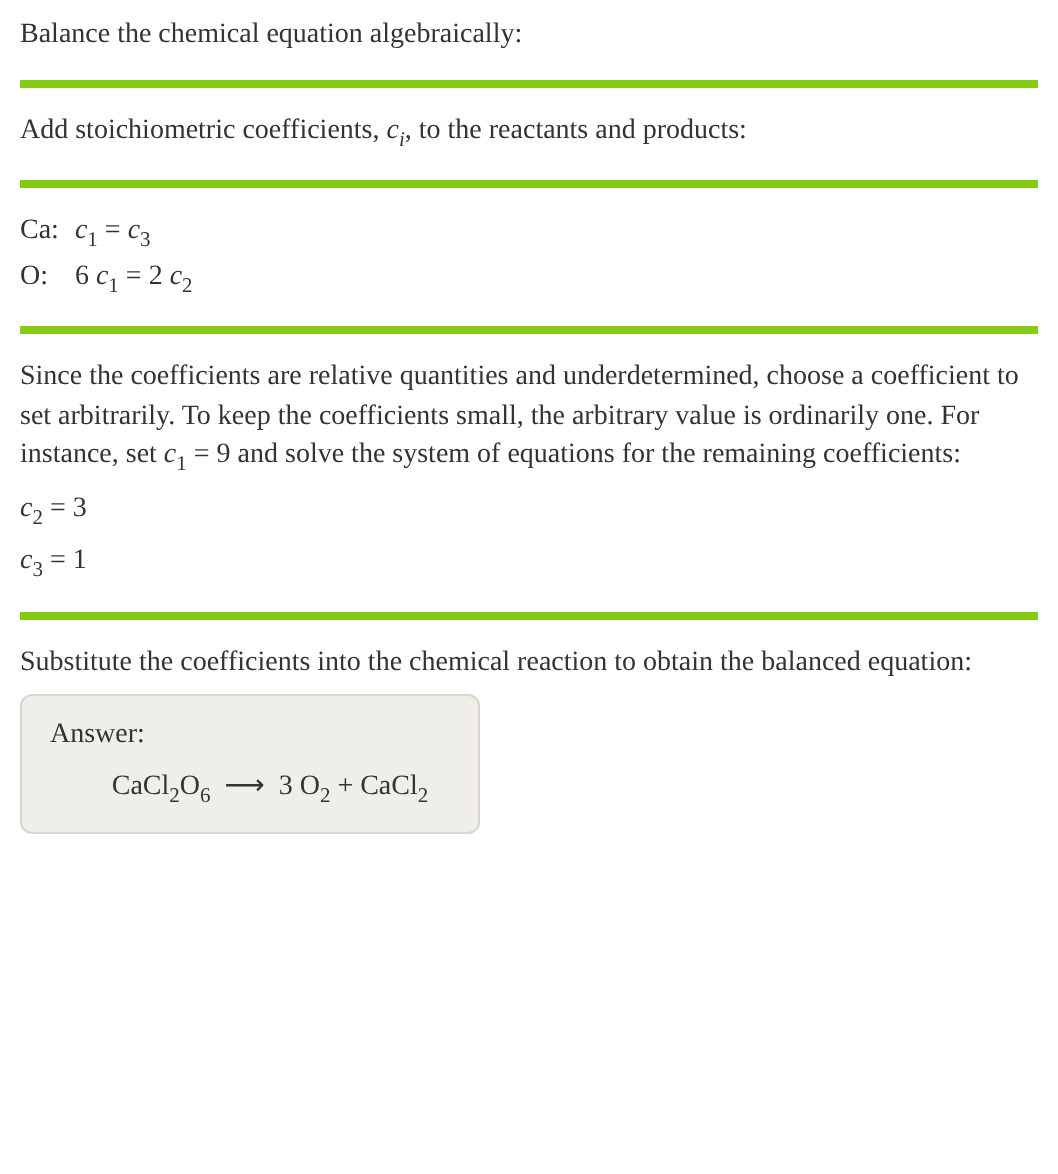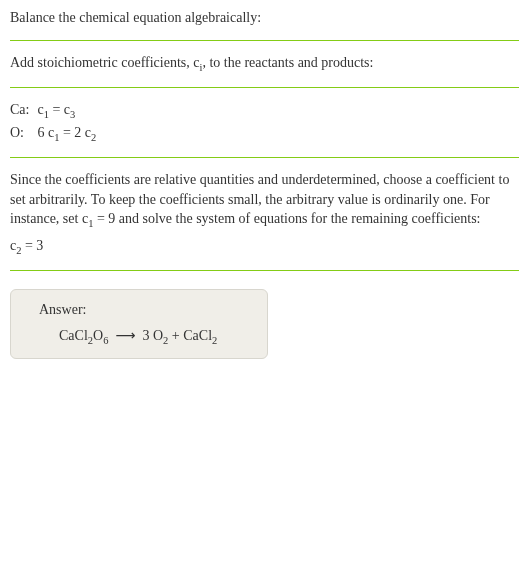--- a/index.html
+++ b/index.html
@@ -6,36 +6,37 @@
     font-family: Georgia, 'Times New Roman', serif;
     font-size: 14px;
     color: #333;
     margin: 0;
     padding: 8px 10px;
     width: 529px;
     box-sizing: border-box;
     line-height: 1.4;
   }
   .section {
-    border-bottom: 1px solid #84cc16;
+    border-bottom: 4px solid #84cc16;
     padding-bottom: 12px;
     margin-bottom: 12px;
   }
   .section:last-of-type {
     border-bottom: none;
   }
   .formula {
     font-family: Georgia, serif;
     margin-top: 4px;
   }
   sub {
     font-size: 0.75em;
     vertical-align: sub;
   }
   .italic {
+    font-style: italic;
     margin-top: 18px;
   }
   .table {
     display: table;
     border-collapse: collapse;
     margin-top: 2px;
   }
   .trow {
     display: table-row;
   }
@@ -45,29 +46,30 @@
     vertical-align: top;
   }
   .tcell.label {
     text-align: left;
     padding-right: 8px;
   }
   .answer-box {
     background: #f0eee8;
     border: 1px solid #d8d6ce;
     border-radius: 6px;
-    padding: 10px 28px;
+    padding: 10px 14px;
     display: inline-block;
     min-width: 200px;
   }
   .answer-label {
     margin-bottom: 6px;
   }
   .answer-formula {
     padding-left: 20px;
+    text-align: center;
   }
 </style>
 </head>
 <body>
 
 <div class="section">
   <div>Balance the chemical equation algebraically:</div>
 </div>
 
 <div class="section">
@@ -87,22 +89,24 @@
       <div class="tcell">6 <span class="italic">c</span><sub>1</sub> = 2 <span class="italic">c</span><sub>2</sub></div>
     </div>
   </div>
 </div>
 
 <div class="section">
   <div>
     <span>Since the coefficients are relative quantities and underdetermined, choose a coefficient to set arbitrarily. To keep the coefficients small, the arbitrary value is ordinarily one. For instance, set </span><span class="italic">c</span><sub>1</sub><span> = 9 and solve the system of equations for the remaining coefficients:</span>
   </div>
   <div class="formula"><span class="italic">c</span><sub>2</sub> = 3</div>
+  <div class="formula"><span class="italic">c</span><sub>3</sub> = 1</div>
 </div>
 
 <div class="section" style="border-bottom:none;">
+  <div>Substitute the coefficients into the chemical reaction to obtain the balanced equation:</div>
   <div class="answer-box" style="margin-top:6px;">
     <div class="answer-label">Answer:</div>
     <div class="answer-formula">
       CaCl<sub>2</sub>O<sub>6</sub> &nbsp;⟶&nbsp; 3 O<sub>2</sub> + CaCl<sub>2</sub>
     </div>
   </div>
 </div>
 
 </body></html>

